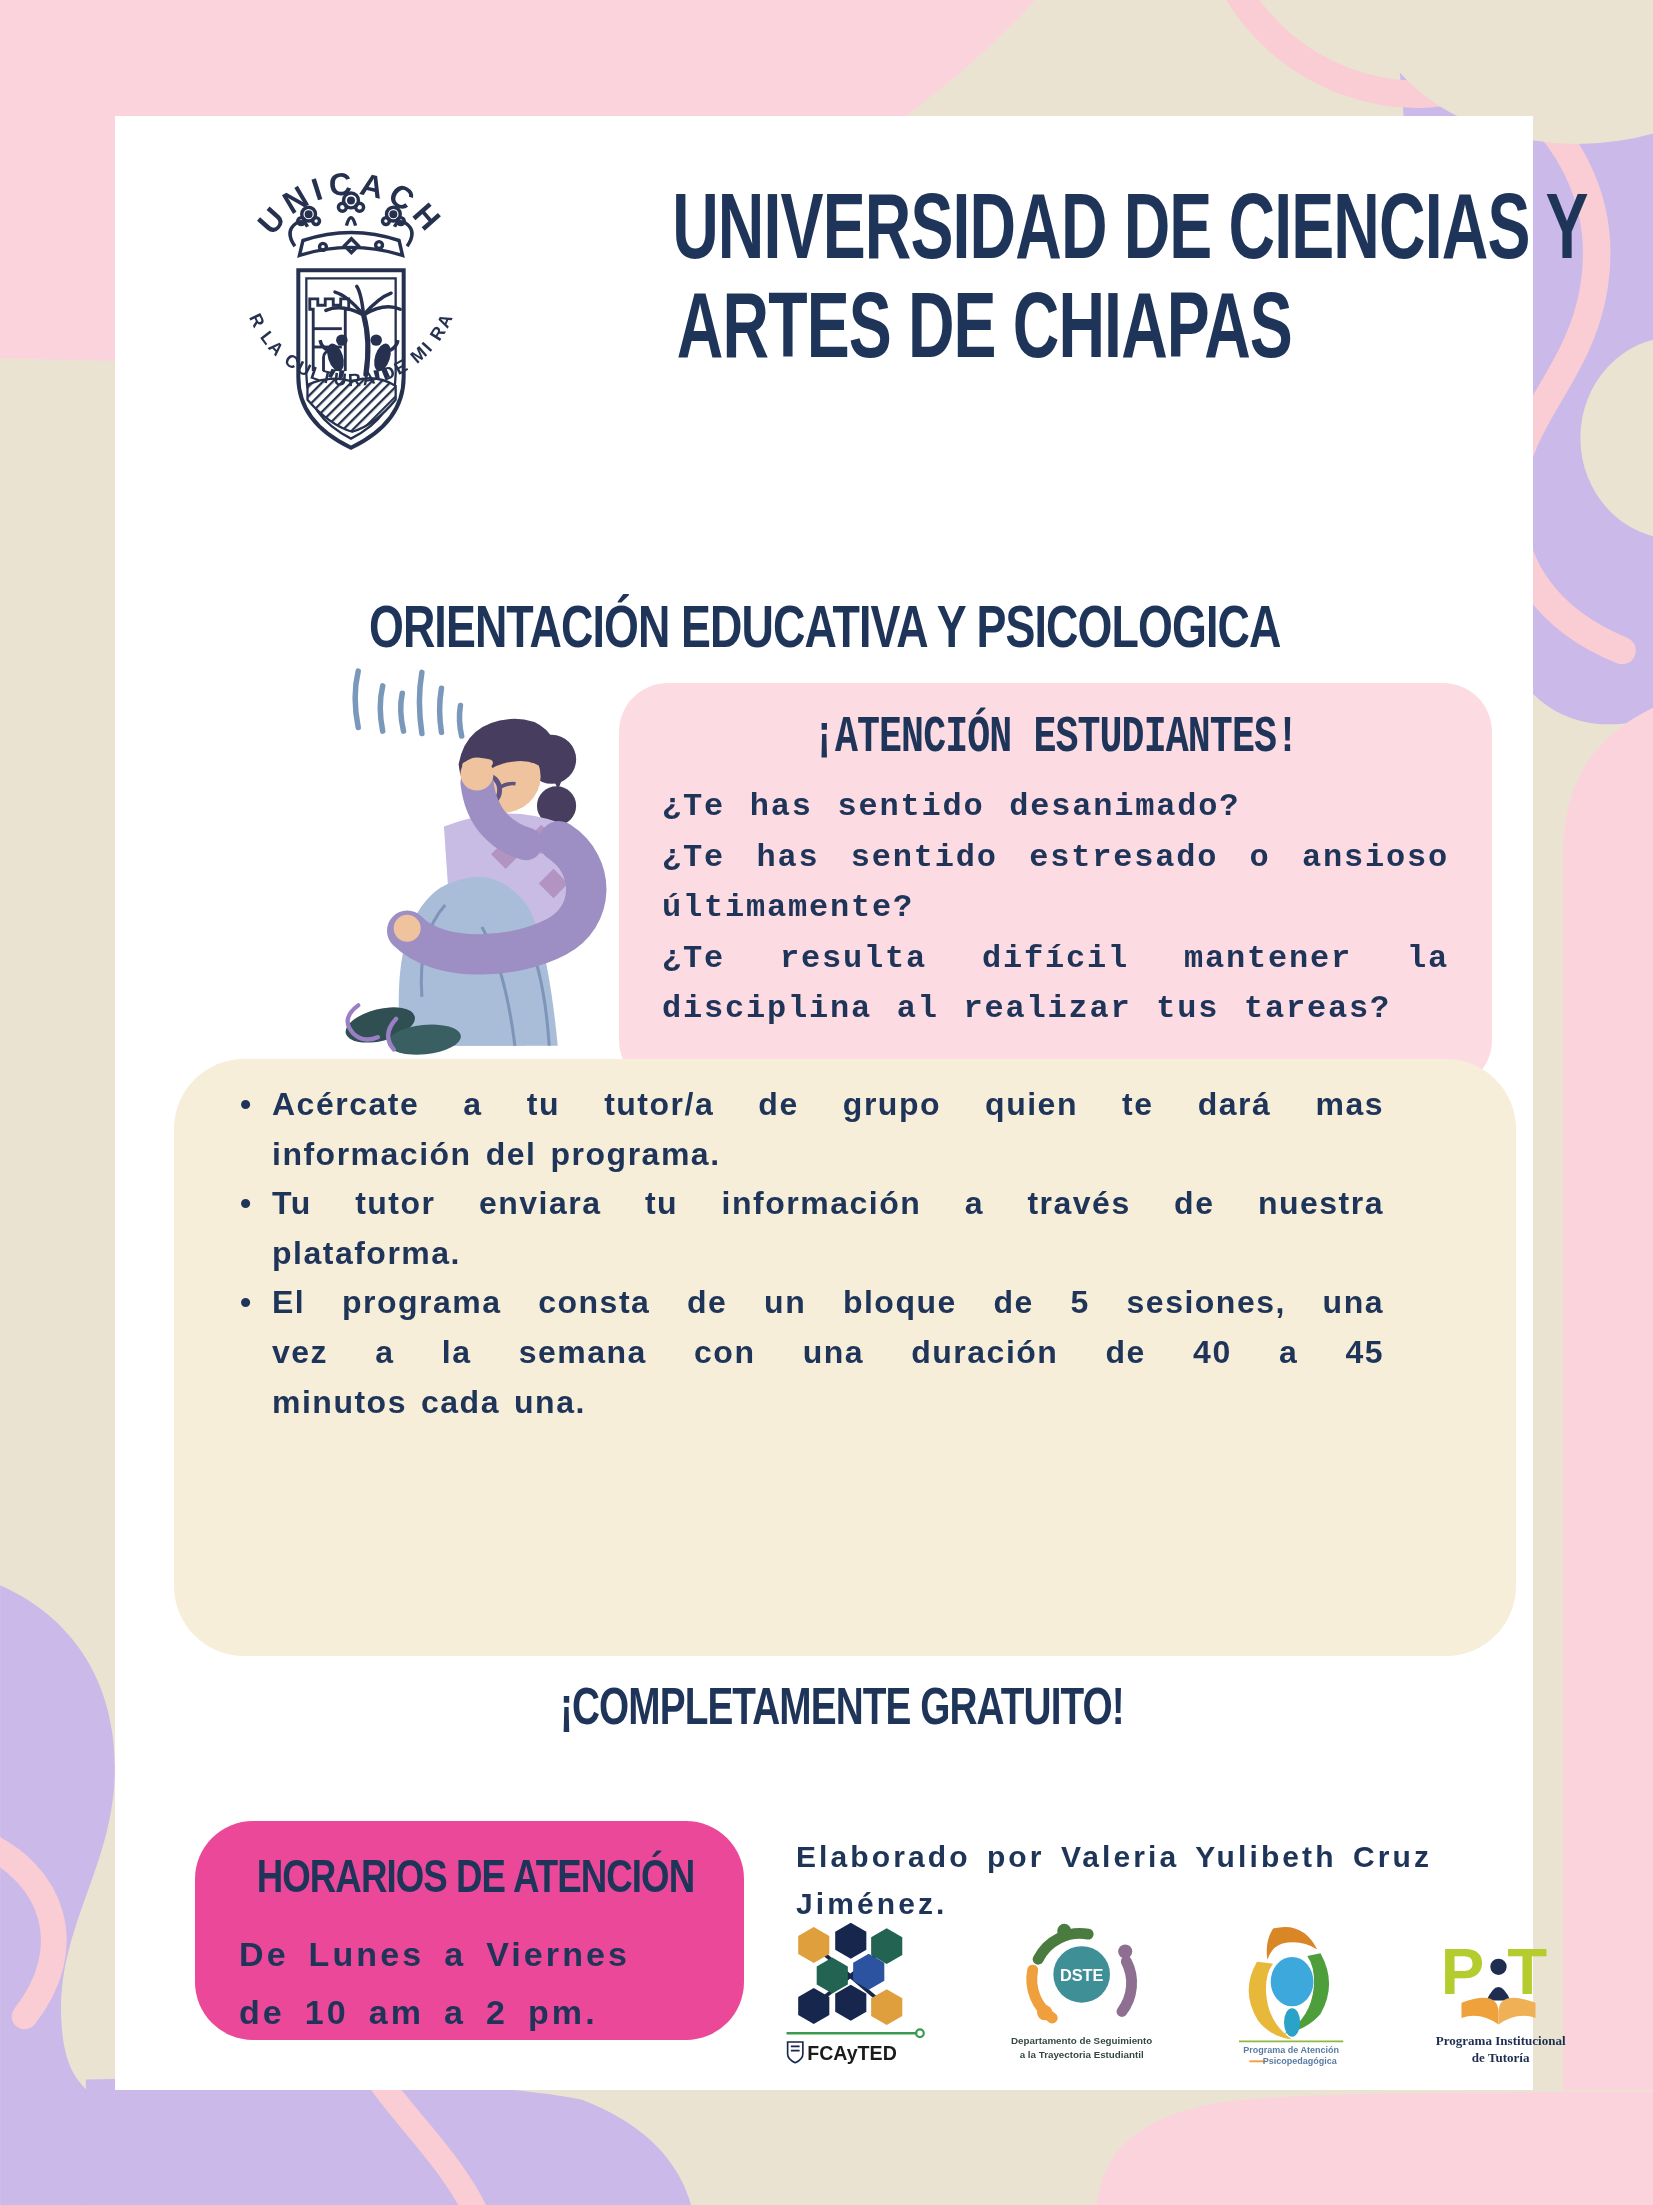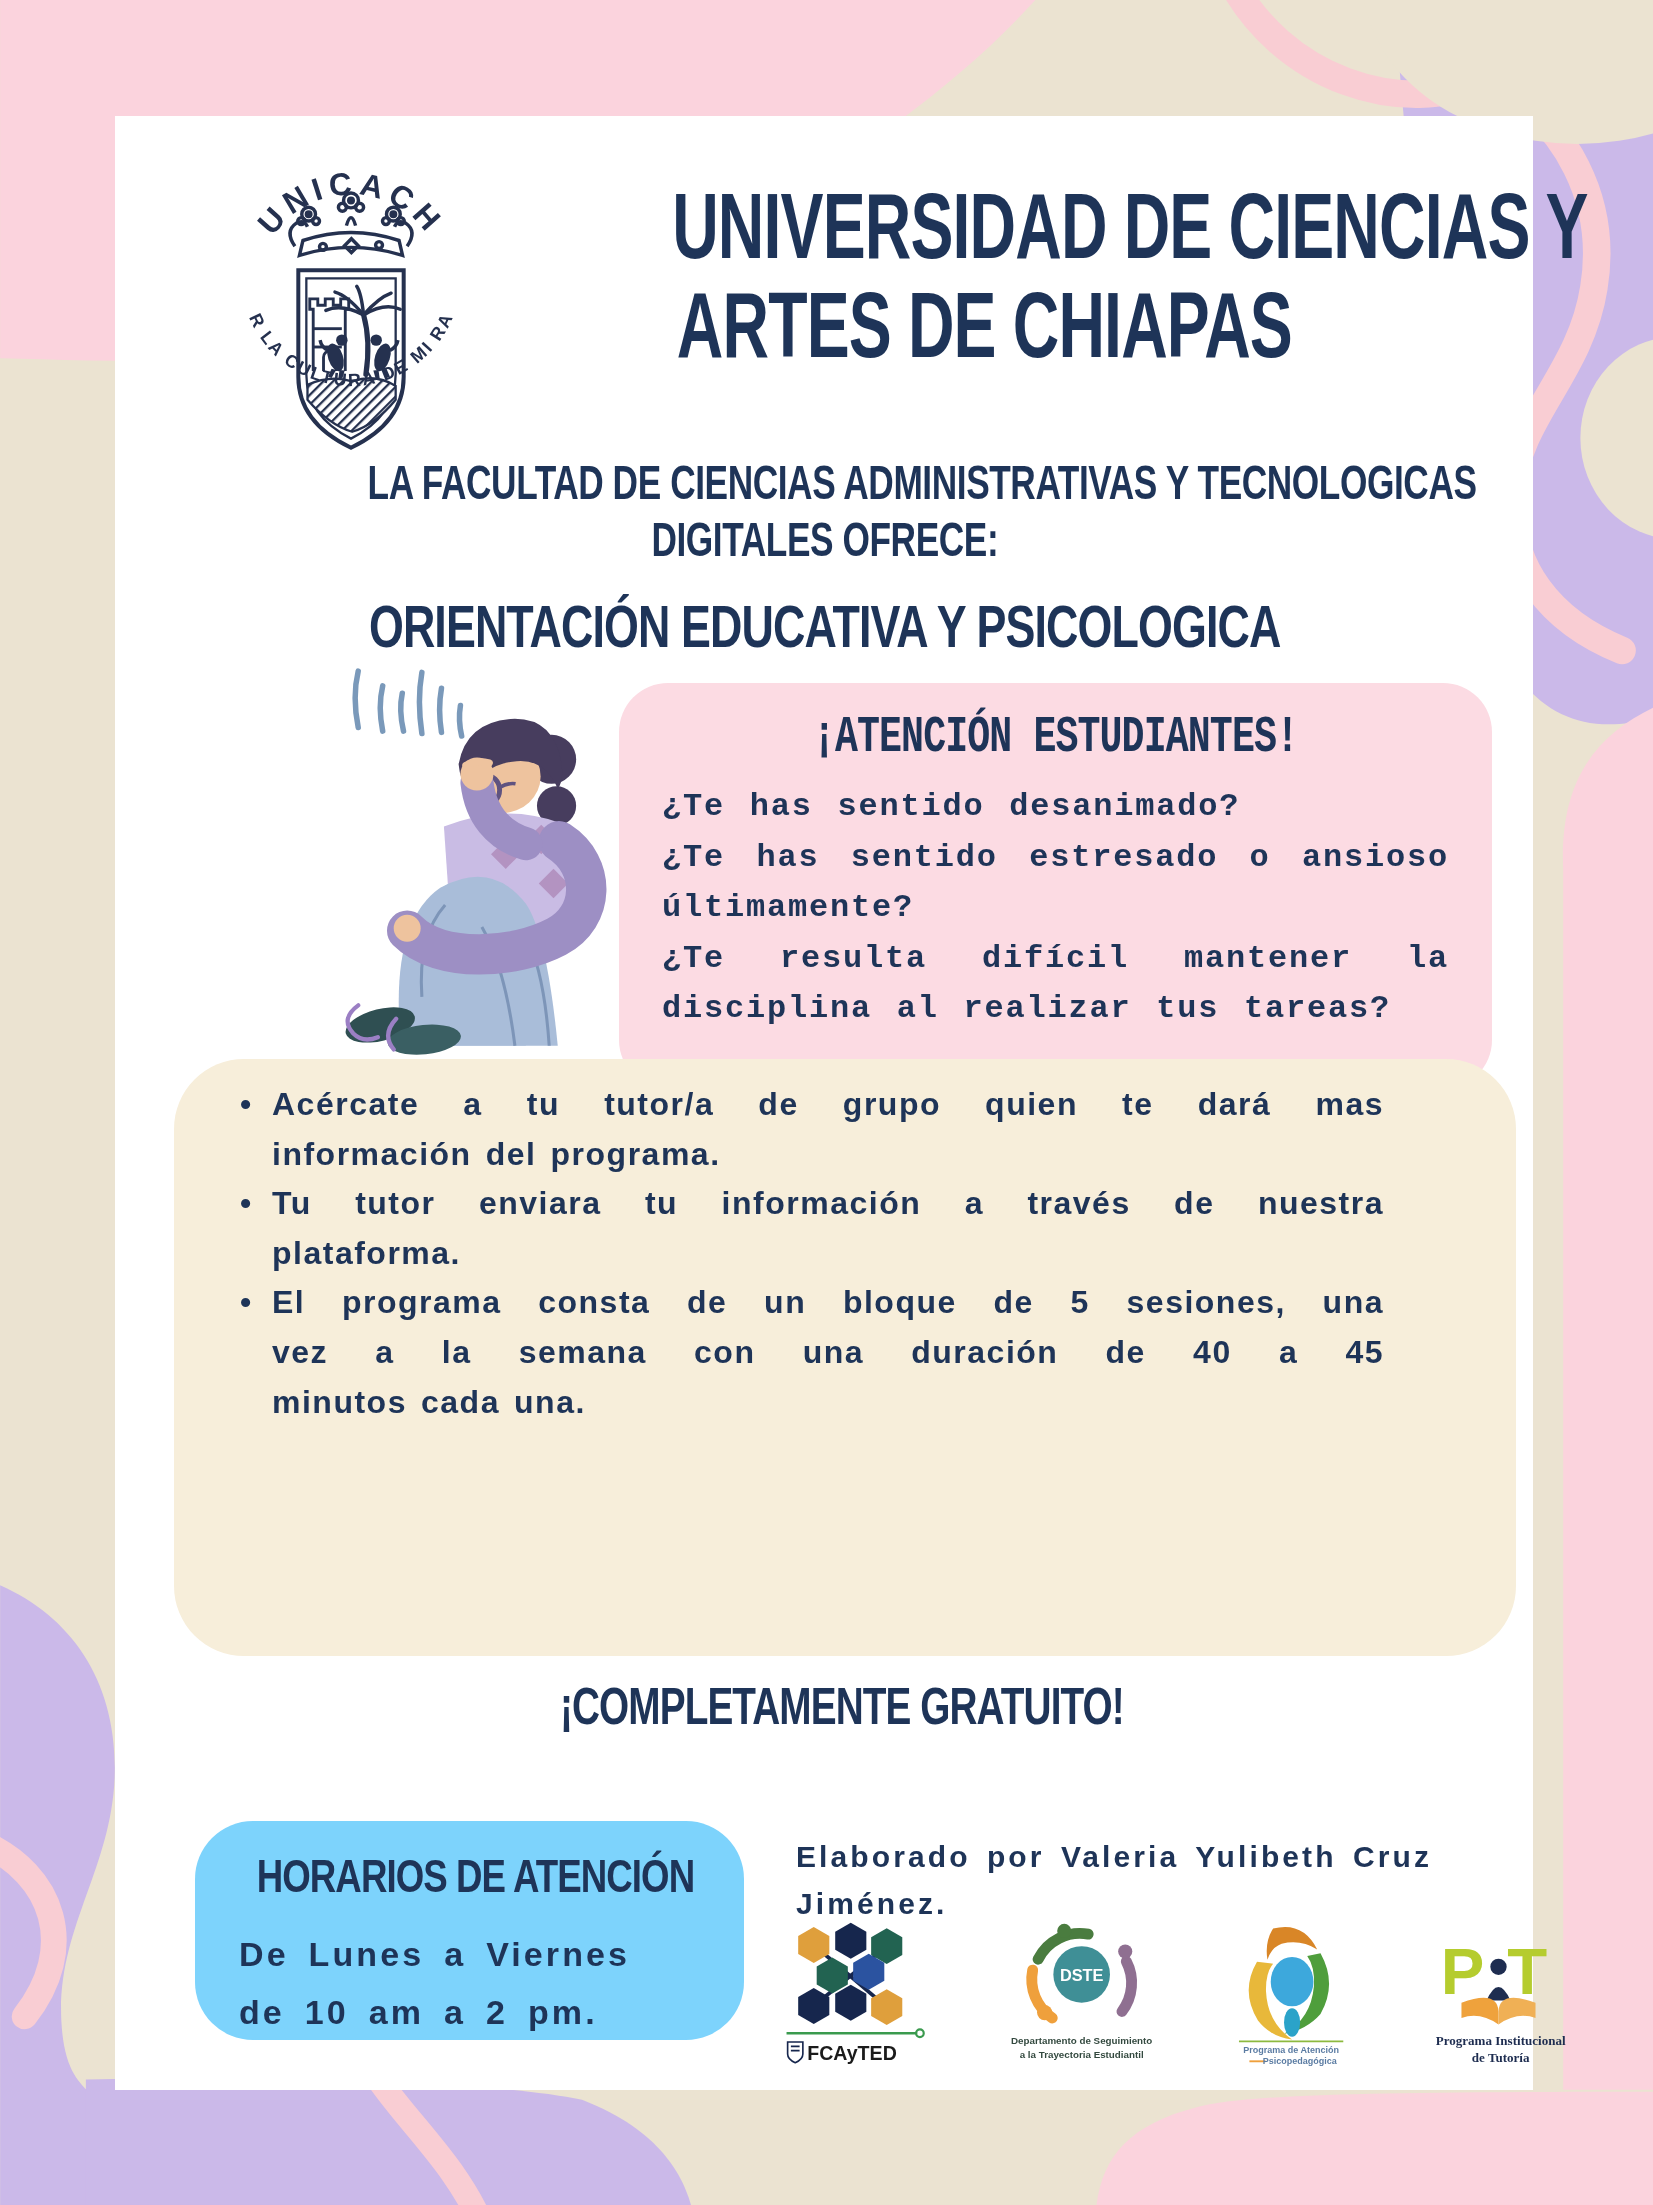--- a/index.html
+++ b/index.html
@@ -41,21 +41,21 @@
   .bullets li::before{content:"\2022";position:absolute;left:-32px;top:0;font-size:32px;}
   
   .ln{display:block;text-align:justify;text-align-last:justify;}
   .ln-last{text-align-last:left;}
   .plain .ln,.plain .ln-last{text-align:left;text-align-last:left;}
   
   .free-banner{position:absolute;left:0;top:1561px;width:1418px;padding-left:36px;}
   .free-banner .cond{font-size:51px;--sx:.76;}
   
   .schedule-box{position:absolute;left:80px;top:1705px;width:549px;height:219px;
-                background:#7dd3fc;border-radius:58px;}
+                background:#ec4899;border-radius:58px;}
   .schedule-box .hline{margin-top:27px;}
   .schedule-box .cond{font-size:47px;--sx:.78;}
   .sched-lines{margin:23px 37px 0 44px;font-size:34px;font-weight:700;color:#1e3458;
                letter-spacing:3.1px;word-spacing:7.4px;line-height:1.7;}
   
   .credits{position:absolute;left:681px;top:1718px;width:778px;font-size:30px;font-weight:700;
            color:#1e3458;letter-spacing:3.1px;word-spacing:4.9px;line-height:1.55;}
   
   .logos-row{position:absolute;left:665px;top:1804px;width:802px;display:flex;
              justify-content:space-between;align-items:flex-start;}
@@ -150,24 +150,20 @@
       <text fill="#25314f" font-size="31" font-weight="700" letter-spacing="4">
         <textPath href="#arcBot" startOffset="50%" text-anchor="middle">POR LA CULTURA DE MI RAZA</textPath>
       </text>
     </svg>
 
     <div class="title-block">
       <div class="hline"><span class="cond">UNIVERSIDAD DE CIENCIAS Y</span></div>
       <div class="hline"><span class="cond">ARTES DE CHIAPAS</span></div>
     </div>
 
-    <div class="subtitle-block">
-      <div class="hline"><span class="cond">LA FACULTAD DE CIENCIAS ADMINISTRATIVAS Y TECNOLOGICAS</span></div>
-      <div class="hline"><span class="cond">DIGITALES OFRECE:</span></div>
-    </div>
 
     <div class="program-block">
       <div class="hline"><span class="cond">ORIENTACIÓN EDUCATIVA Y PSICOLOGICA</span></div>
     </div>
 
     <svg class="illus" viewBox="0 0 620 660">
       <g stroke="#6c8fb3" stroke-width="9" stroke-linecap="round" fill="none" opacity=".9">
         <path d="M196,28 q-10,42 0,92"></path>
           <path d="M236,52 q-8,34 0,74"></path>
         <path d="M268,64 q-6,28 2,62"></path>

